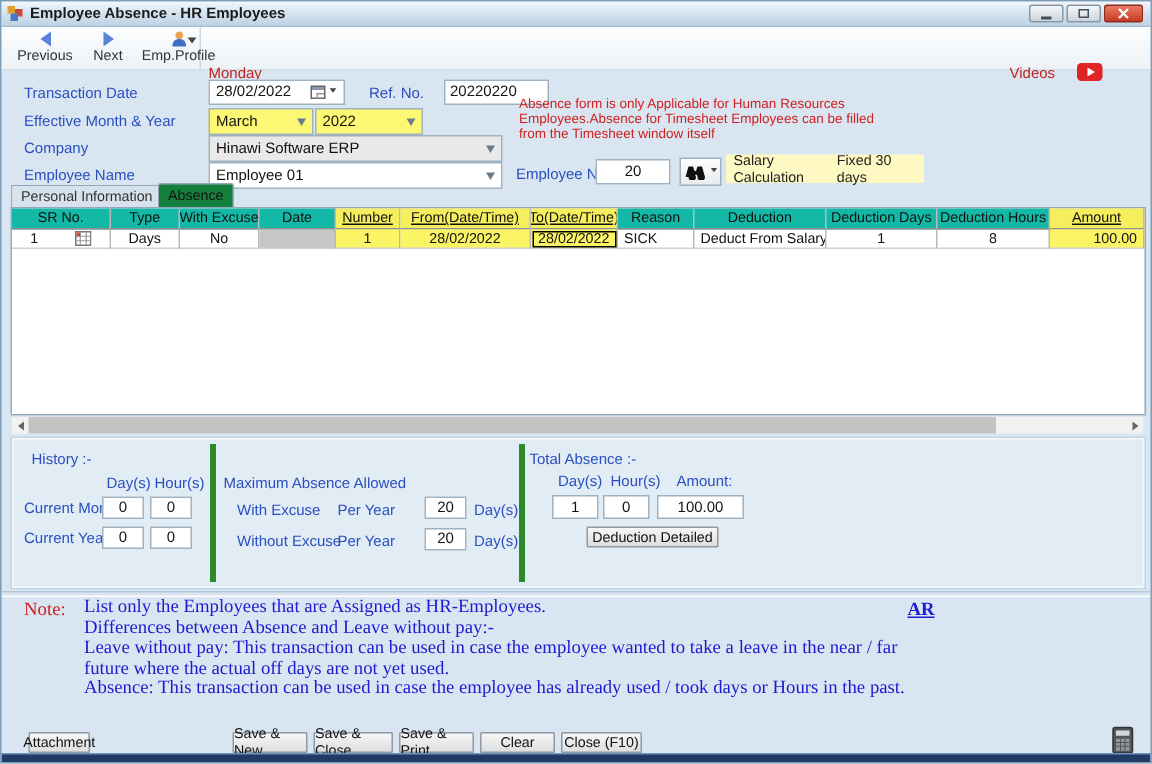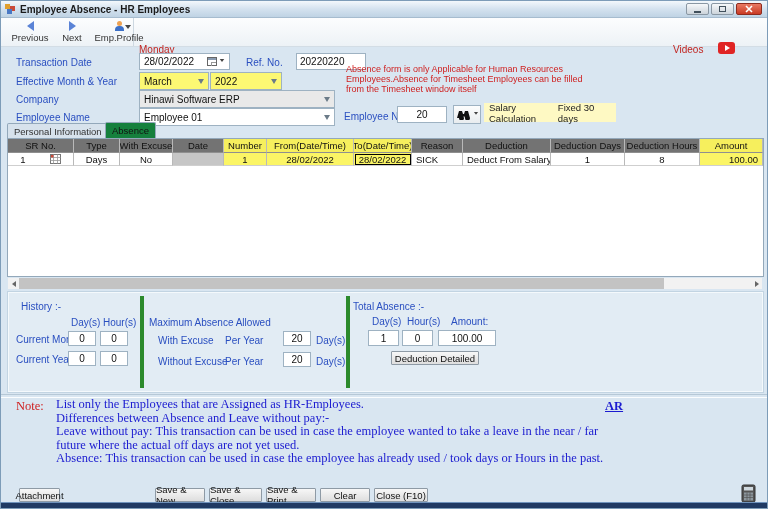--- a/index.html
+++ b/index.html
@@ -68,25 +68,25 @@
   .binoc{position:absolute;left:452px;top:104px;width:28px;height:19px;border:1px solid #9eb2c2;background:linear-gradient(#fdfdfd,#e8ecef);
     display:flex;align-items:center;justify-content:center;gap:2px;box-sizing:border-box;}
   
   .tab{position:absolute;top:121px;height:16px;font-size:9.5px;display:flex;align-items:center;padding:0 6px;
     border:1px solid #93a8ba;border-bottom:none;border-radius:2px 2px 0 0;box-sizing:border-box;}
   .tab.inactive{background:#d7e2ec;color:#333;height:15px;top:122px;}
   .tab.active{background:#15803d;color:#111;z-index:3;}
   
   .grid{position:absolute;left:6px;top:137px;width:757px;height:139px;background:#fff;border:1px solid #93a8ba;box-sizing:border-box;}
   .g-head,.g-row{display:flex;width:755px;}
-  .g-head .gc{background:#737373;border-bottom:1px solid #8f8f8f;font-size:9.5px;}
+  .g-head .gc{background:#14b8a6;border-bottom:1px solid #8f8f8f;font-size:9.5px;}
   .gc{height:14px;border-right:1px solid #b9b9b9;box-sizing:border-box;display:flex;align-items:center;justify-content:center;
       font-size:9.5px;color:#111;overflow:hidden;white-space:nowrap;}
   .g-row .gc{height:13px;border-bottom:1px solid #cfcfcf;}
-  .gc.yh{background:#f6ef5d;}
+  .gc.yh{background:#f6ef5d;text-decoration:underline;}
   .gc.yc{background:#fbf565;}
   .gc.graycell{background:#c6c6c6;}
   .gc.sel{outline:1.5px solid #000;outline-offset:-2px;}
   .gc.left{justify-content:flex-start;padding-left:4px;}
   .gc.right{justify-content:flex-end;padding-right:4px;}
   .c0{width:66px;} .c1{width:46px;} .c2{width:53px;} .c3{width:51px;} .c4{width:43px;}
   .c5{width:87px;} .c6{width:58px;} .c7{width:51px;} .c8{width:88px;} .c9{width:74px;}
   .c10{width:75px;} .c11{width:63px;}
   .sr-cell{display:flex;align-items:center;justify-content:space-around;}
   .rowico{width:11px;height:10px;display:inline-block;}

